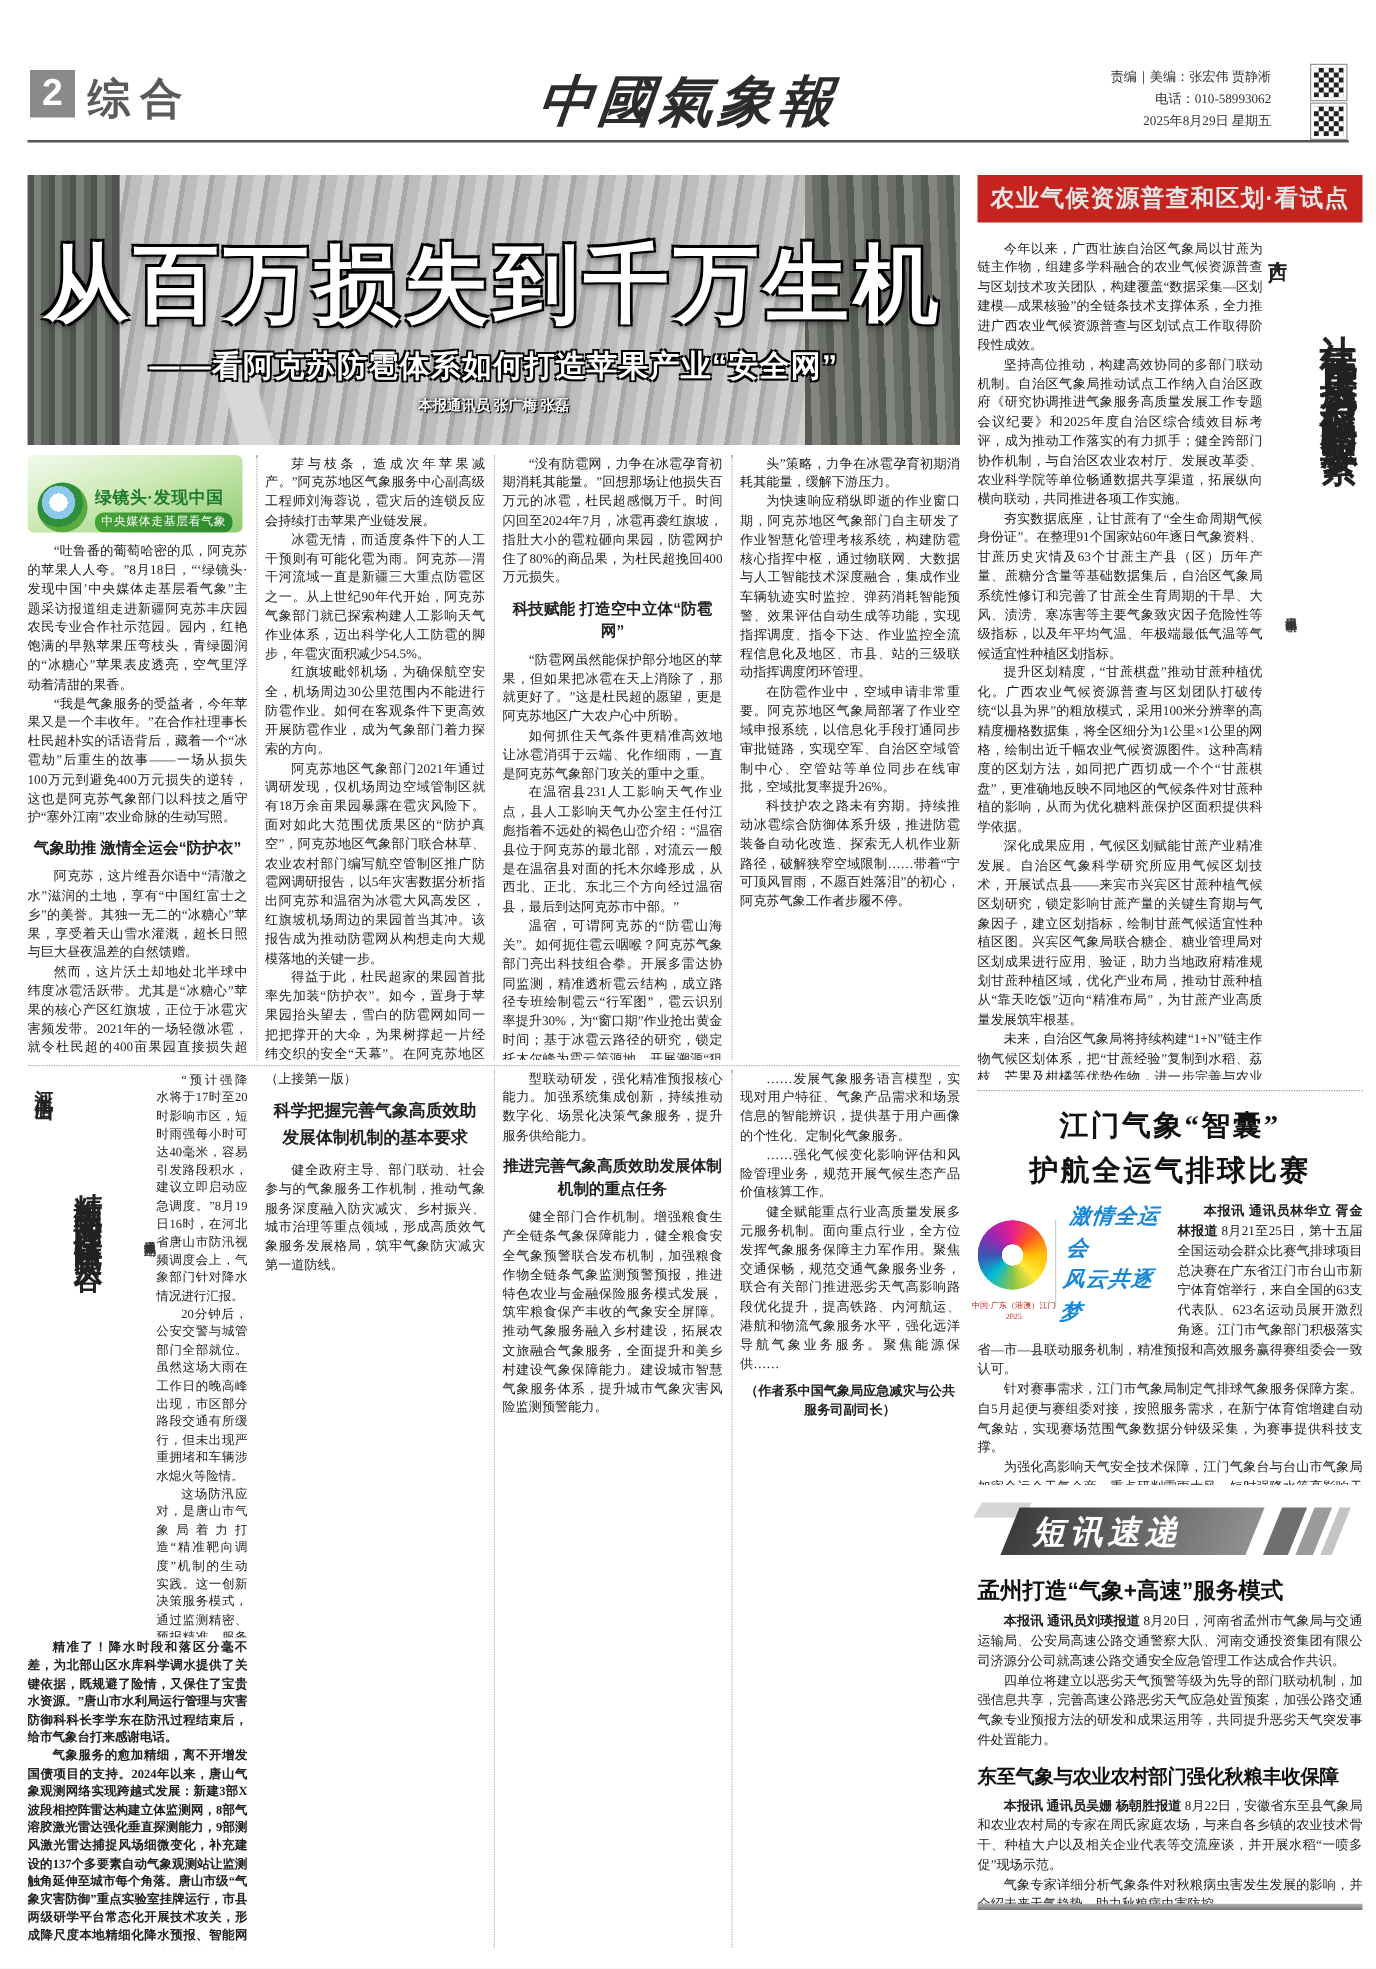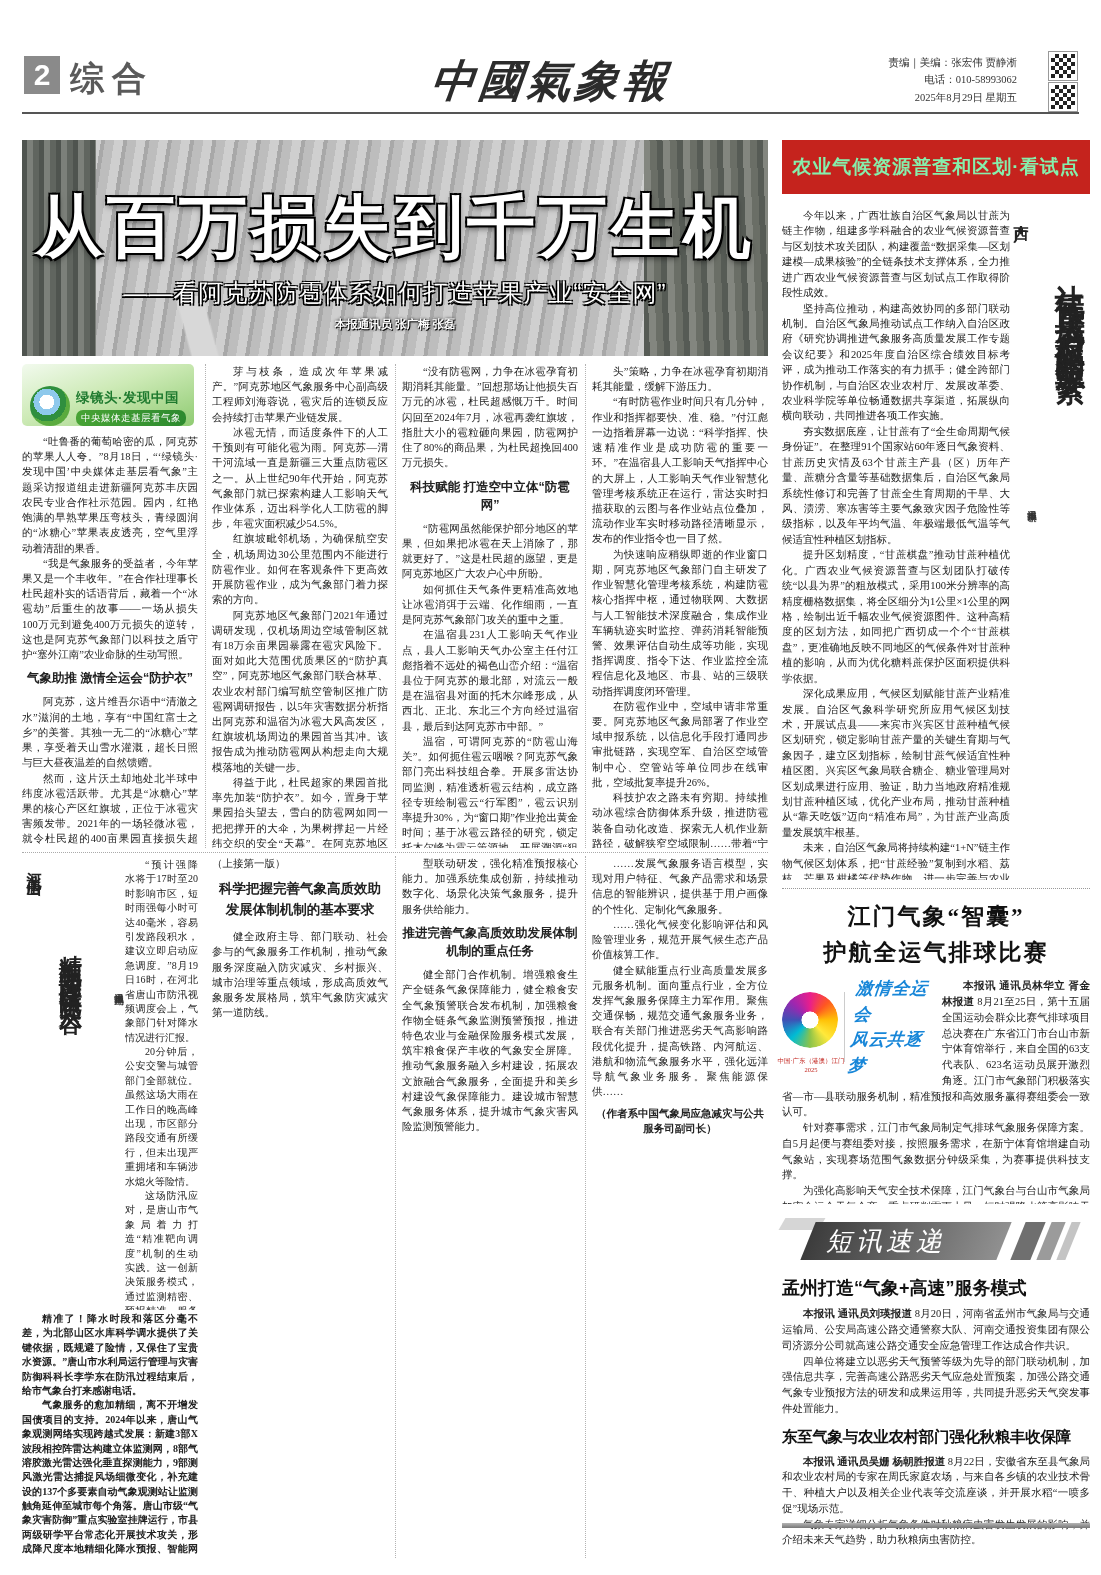--- a/index.html
+++ b/index.html
@@ -25,21 +25,21 @@
             background:repeating-linear-gradient(99deg,#cfcfcf 0 9px,#a8a8a8 9px 13px,#bdbdbd 13px 22px);}
   .ph-trees-l{position:absolute;left:0;top:0;bottom:0;width:74px;
             background:repeating-linear-gradient(90deg,#4f544f 0 5px,#7c807a 5px 11px,#60655f 11px 17px);}
   .ph-trees-r{position:absolute;right:0;top:0;bottom:0;width:124px;
             background:repeating-linear-gradient(88deg,#565b55 0 6px,#83867f 6px 13px,#6a6e66 13px 20px);}
   .ph-road{position:absolute;left:60px;bottom:0;width:230px;height:60px;
             background:linear-gradient(75deg,transparent 44%,#d8d8d8 45%,#d8d8d8 55%,transparent 56%);}
   .photo-overlay{position:absolute;left:0;right:0;top:42px;text-align:center;color:#fff;}
   .photo-title{font-size:68px;font-weight:bold;letter-spacing:4px;
      text-shadow:-2px -2px 0 #000,2px -2px 0 #000,-2px 2px 0 #000,2px 2px 0 #000,0 3px 6px rgba(0,0,0,.6);}
-  .photo-sub{margin-top:4px;font-size:24px;font-weight:normal;letter-spacing:1px;
+  .photo-sub{margin-top:4px;font-size:24px;font-weight:bold;letter-spacing:1px;
      text-shadow:-1.5px -1.5px 0 #000,1.5px -1.5px 0 #000,-1.5px 1.5px 0 #000,1.5px 1.5px 0 #000;}
   .photo-byline{margin-top:8px;font-size:11.5px;font-weight:bold;text-shadow:0 0 3px #000,1px 1px 0 #000;}
 
   
   .para{margin:0;text-indent:2em;text-align:justify;}
   .subhead{font-family:"Liberation Sans","DejaVu Sans",sans-serif;font-weight:bold;text-align:center;
            text-indent:0;margin:7px 0;font-size:12.5px;}
   .author{text-align:center;text-indent:0;font-weight:bold;margin-top:6px;}
   .tagline{text-indent:0;margin:0;}
   .col{position:absolute;top:0;bottom:0;width:176px;overflow:hidden;font-size:10.5px;line-height:1.45;}
@@ -68,21 +68,21 @@
   .ts-side{flex:1;overflow:hidden;font-size:10px;line-height:1.44;}
   .ts-full{height:246px;overflow:hidden;font-size:10px;line-height:1.44;margin-top:2px;font-weight:bold;}
 
   
   .cont{position:absolute;left:212px;top:856px;width:556px;height:702px;}
   .cont-head{font-family:"Liberation Sans","DejaVu Sans",sans-serif;font-weight:bold;font-size:13.5px;
              text-align:center;line-height:1.55;margin:8px 2px;}
 
   
   .sb{position:absolute;left:782px;top:140px;width:308px;height:1424px;}
-  .sb-banner{height:54px;background:#c5231d;color:#86efac;font-size:19px;font-weight:bold;letter-spacing:1px;
+  .sb-banner{height:38px;background:#c5231d;color:#e5e5e5;font-size:19px;font-weight:bold;letter-spacing:1px;
              display:flex;align-items:center;justify-content:center;
              font-family:"Liberation Sans","DejaVu Sans",sans-serif;}
   .gx{position:relative;height:672px;margin-top:14px;}
   .gx-text{position:absolute;left:0;top:0;bottom:0;width:228px;overflow:hidden;font-size:10.5px;line-height:1.47;}
   .gx-region{position:absolute;right:60px;top:6px;height:70px;font-size:15px;font-weight:bold;letter-spacing:2px;}
   .gx-title{position:absolute;right:0;top:52px;height:620px;font-size:30px;font-weight:bold;letter-spacing:6px;}
   .gx-byline{position:absolute;right:52px;top:295px;height:160px;font-size:9.5px;color:#333;}
   .sb-dot{border-top:1px dotted #999;margin:8px 0 10px;}
 
   .jm-title{font-size:23px;font-weight:bold;text-align:center;letter-spacing:2px;line-height:1.55;color:#111;}
@@ -95,21 +95,21 @@
   .jm-logocap{position:absolute;font-size:6.5px;color:#c2231d;width:70px;text-align:center;margin:76px 0 0 -6px;}
   .jm-div{width:1px;height:70px;background:#ccc;flex:none;margin:0 7px 0 0;}
   .jm-slogan{font-size:17px;font-weight:bold;font-style:italic;color:#1786d8;line-height:1.5;
              transform:skewX(-6deg);font-family:"Liberation Sans","DejaVu Sans",sans-serif;letter-spacing:1px;}
   .jm-wrap{position:relative;}
 
   .briefs-banner{position:relative;height:48px;margin:14px 0 6px;}
   .bb-step{position:absolute;left:0;top:0;width:40px;height:12px;background:#d6d6d6;transform:skewX(-30deg);}
   .bb-main{position:absolute;left:26px;top:4px;width:196px;height:38px;transform:skewX(-22deg);
            background:linear-gradient(90deg,#3c3c3c,#909090);}
-  .bb-text{position:absolute;left:44px;top:6px;color:#fff;font-weight:normal;font-style:italic;
+  .bb-text{position:absolute;left:44px;top:6px;color:#fff;font-weight:bold;font-style:italic;
            font-size:26px;letter-spacing:4px;}
   .bb-s1,.bb-s2,.bb-s3{position:absolute;top:4px;height:38px;transform:skewX(-22deg);}
   .bb-s1{left:236px;width:20px;background:#6f6f6f;}
   .bb-s2{left:262px;width:14px;background:#9b9b9b;}
   .bb-s3{left:282px;width:9px;background:#c4c4c4;}
   .brief-title{font-family:"Liberation Sans","DejaVu Sans",sans-serif;font-weight:bold;color:#111;margin:10px 0 6px;}
   .bt1{font-size:18px;}
   .bt2{font-size:15.5px;letter-spacing:-0.3px;}
   .brief-body{font-size:10.5px;line-height:1.5;}
   .sb-footbar{position:absolute;left:0;right:0;bottom:36px;height:5px;background:linear-gradient(180deg,#b5b5b5,#777);}
@@ -173,21 +173,20 @@
         <p class="para">“没有防雹网，力争在冰雹孕育初期消耗其能量。”回想那场让他损失百万元的冰雹，杜民超感慨万千。时间闪回至2024年7月，冰雹再袭红旗坡，指肚大小的雹粒砸向果园，防雹网护住了80%的商品果，为杜民超挽回400万元损失。</p>
         <p class="para subhead">科技赋能 打造空中立体“防雹网”</p>
         <p class="para">“防雹网虽然能保护部分地区的苹果，但如果把冰雹在天上消除了，那就更好了。”这是杜民超的愿望，更是阿克苏地区广大农户心中所盼。</p>
         <p class="para">如何抓住天气条件更精准高效地让冰雹消弭于云端、化作细雨，一直是阿克苏气象部门攻关的重中之重。</p>
         <p class="para">在温宿县231人工影响天气作业点，县人工影响天气办公室主任付江彪指着不远处的褐色山峦介绍：“温宿县位于阿克苏的最北部，对流云一般是在温宿县对面的托木尔峰形成，从西北、正北、东北三个方向经过温宿县，最后到达阿克苏市中部。”</p>
         <p class="para">温宿，可谓阿克苏的“防雹山海关”。如何扼住雹云咽喉？阿克苏气象部门亮出科技组合拳。开展多雷达协同监测，精准透析雹云结构，成立路径专班绘制雹云“行军图”，雹云识别率提升30%，为“窗口期”作业抢出黄金时间；基于冰雹云路径的研究，锁定托木尔峰为雹云策源地，开展溯源“狙击”；建立“防线前推”机制，把温宿231作业点打造为绿洲防雹试验示范基地，部署精锐力量，以“打早、打小、打苗</p>
       </div>
     <div class="vsep" style="left:563px"></div>
     <div class="col" style="left:570px">
         <p class="para">头”策略，力争在冰雹孕育初期消耗其能量，缓解下游压力。</p>
-        <p class="para">“有时防雹作业时间只有几分钟，作业和指挥都要快、准、稳。”付江彪一边指着屏幕一边说：“科学指挥、快速精准作业是成功防雹的重要一环。”在温宿县人工影响天气指挥中心的大屏上，人工影响天气作业智慧化管理考核系统正在运行，雷达实时扫描获取的云图与各作业站点位叠加，流动作业车实时移动路径清晰显示，发布的作业指令也一目了然。</p>
         <p class="para">为快速响应稍纵即逝的作业窗口期，阿克苏地区气象部门自主研发了作业智慧化管理考核系统，构建防雹核心指挥中枢，通过物联网、大数据与人工智能技术深度融合，集成作业车辆轨迹实时监控、弹药消耗智能预警、效果评估自动生成等功能，实现指挥调度、指令下达、作业监控全流程信息化及地区、市县、站的三级联动指挥调度闭环管理。</p>
         <p class="para">在防雹作业中，空域申请非常重要。阿克苏地区气象局部署了作业空域申报系统，以信息化手段打通同步审批链路，实现空军、自治区空域管制中心、空管站等单位同步在线审批，空域批复率提升26%。</p>
         <p class="para">科技护农之路未有穷期。持续推动冰雹综合防御体系升级，推进防雹装备自动化改造、探索无人机作业新路径，破解狭窄空域限制……带着“宁可顶风冒雨，不愿百姓落泪”的初心，阿克苏气象工作者步履不停。</p>
       </div>
   </div>
   <div class="hr-lead"></div>
 
   <div class="ts">
     <div class="ts-top">
       <div class="ts-titlewrap">

